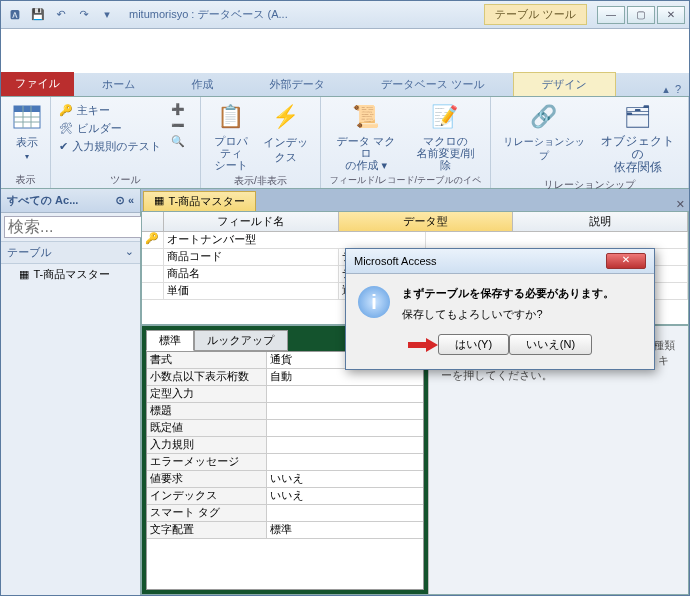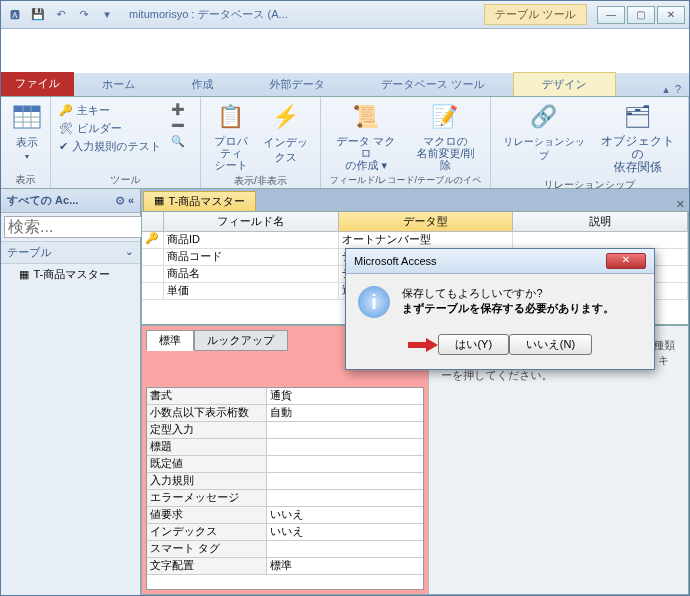--- a/index.html
+++ b/index.html
@@ -51,21 +51,21 @@
 .gh-sel { width: 22px; border-right: 1px solid #bbb; }
 .gh { flex: 1; text-align: center; padding: 2px; border-right: 1px solid #bbb; }
 .gh.dtype { background: linear-gradient(#fde9a8,#f8d778); }
 .grid-row { display: flex; border-bottom: 1px solid #ddd; height: 17px; }
 .gr-sel { width: 22px; border-right: 1px solid #ddd; text-align: center; color: #c89838; }
 .gr-cell { flex: 1; padding: 0 3px; border-right: 1px solid #ddd; overflow: hidden; white-space: nowrap; }
 .gr-cell.dd { display: flex; }
 .dd-arrow { width: 16px; border: 1px solid #888; background: linear-gradient(#f4f4f4,#d8d8d8); text-align: center; font-size: 8px; margin-left: auto; }
 
 .prop-area { display: flex; height: 270px; border-top: 2px solid #8aa; }
-.prop-left { flex: 1; background: #fca5a5; display: flex; flex-direction: column; gap: 36px; }
+.prop-left { flex: 1; background: #14532d; display: flex; flex-direction: column; }
 .prop-tabs { display: flex; padding: 4px 4px 0; gap: 0; }
 .prop-tab { border: 1px solid #999; padding: 2px 12px; background: #e0e4e8; }
 .prop-tab.active { background: #fff; border-bottom: 1px solid #fff; z-index: 1; }
 .prop-table { margin: 0 4px 4px; background: #fff; border: 1px solid #999; flex: 1; overflow: auto; }
 .prop-row { display: flex; border-bottom: 1px solid #ccc; height: 17px; }
 .prop-k { width: 120px; padding: 0 3px; border-right: 1px solid #ccc; background: #f4f4f4; }
 .prop-v { flex: 1; padding: 0 3px; }
 .prop-right { width: 260px; background: #eef2f7; border-left: 1px solid #bbb; padding: 12px; color: #555; }
 
 
@@ -241,21 +241,20 @@
       <div class="design-grid">
         <div class="grid-head">
           <div class="gh-sel"></div>
           <div class="gh">フィールド名</div>
           <div class="gh dtype">データ型</div>
           <div class="gh">説明</div>
         </div>
 
         <div class="grid-row">
           <div class="gr-sel"><span>🔑</span></div>
-          <div class="gr-cell">商品ID</div>
           <div class="gr-cell">オートナンバー型</div>
           <div class="gr-cell"></div>
         </div>
         <div class="grid-row">
           <div class="gr-sel"></div>
           <div class="gr-cell">商品コード</div>
           <div class="gr-cell">テキスト型</div>
           <div class="gr-cell"></div>
         </div>
         <div class="grid-row">
@@ -336,22 +335,22 @@
 </div>
 
 <div class="dialog">
   <div class="dlg-title">
     <span>Microsoft Access</span>
     <span class="dlg-x">✕</span>
   </div>
   <div class="dlg-body">
     <div class="dlg-ico">i</div>
     <div>
+      <div style="font-weight:bold;margin-bottom:6px">まずテーブルを保存する必要があります。</div>
       <div>保存してもよろしいですか?</div>
-      <div style="font-weight:bold;margin-bottom:6px">まずテーブルを保存する必要があります。</div>
     </div>
   </div>
   <div class="dlg-btns">
     <span class="arrow">
       <svg width="30" height="14" viewBox="0 0 30 14">
           <polygon points="0,4 18,4 18,0 30,7 18,14 18,10 0,10" fill="#d62828"></polygon>
         </svg>
     </span>
     <button class="dlg-btn">はい(Y)</button>
     <button class="dlg-btn">いいえ(N)</button>

